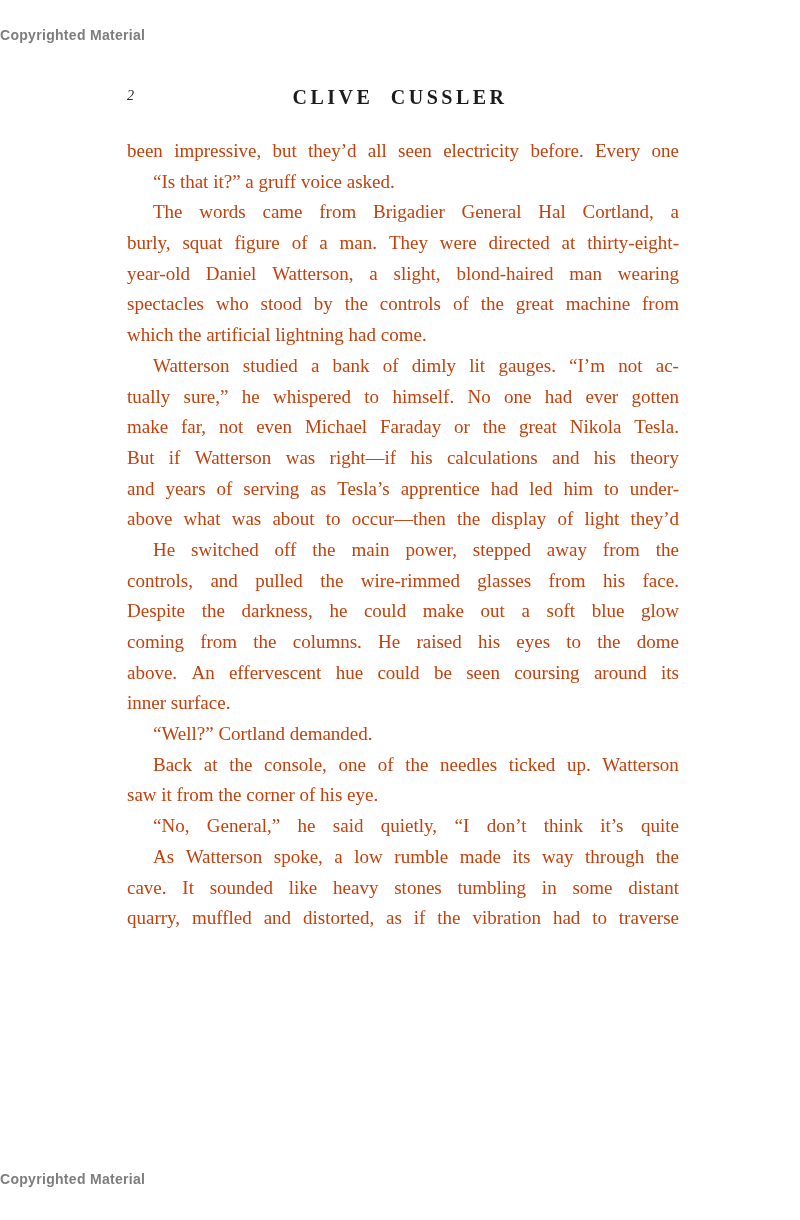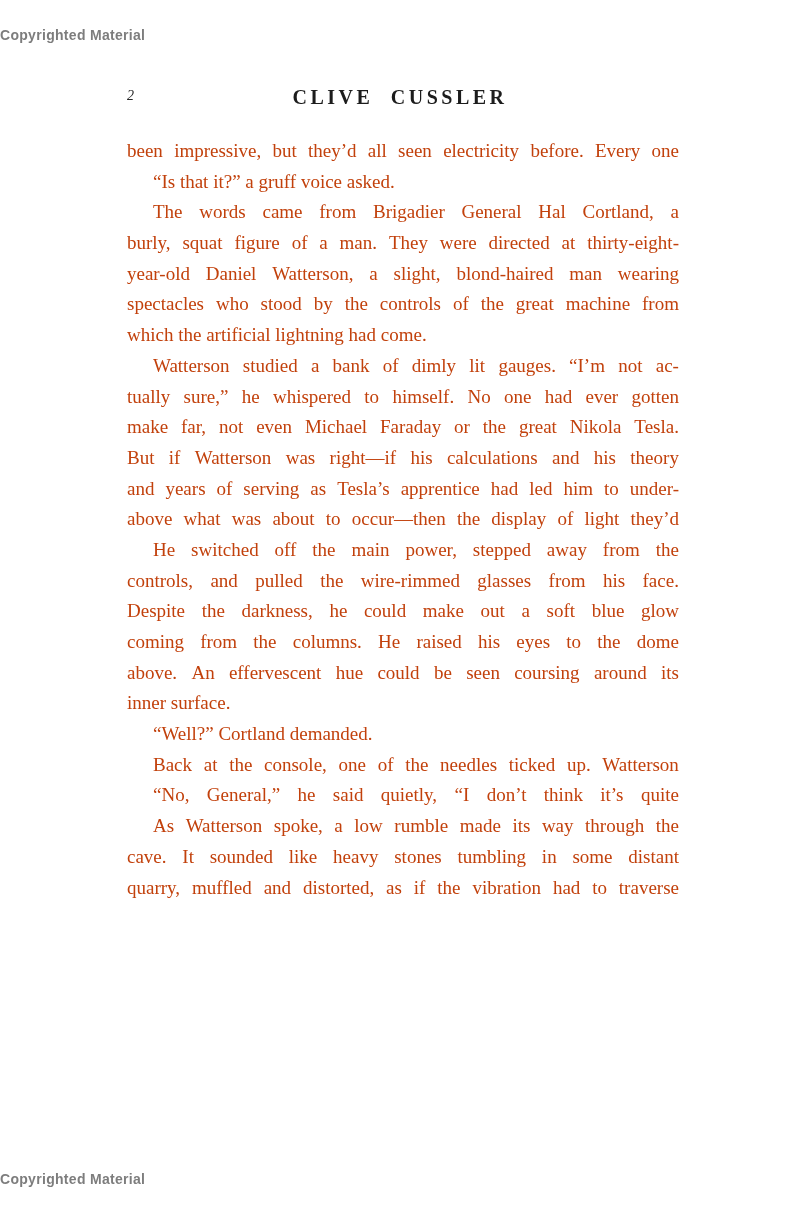--- a/index.html
+++ b/index.html
@@ -291,20 +291,21 @@
       <span>the</span>
       <span>console,</span>
       <span>one</span>
       <span>of</span>
       <span>the</span>
       <span>needles</span>
       <span>ticked</span>
       <span>up.</span>
       <span>Watterson</span>
     </div>
+    <div class="line">saw it from the corner of his eye.</div>
     <div class="line just indent">
       <span>“No,</span>
       <span>General,”</span>
       <span>he</span>
       <span>said</span>
       <span>quietly,</span>
       <span>“I</span>
       <span>don’t</span>
       <span>think</span>
       <span>it’s</span>

